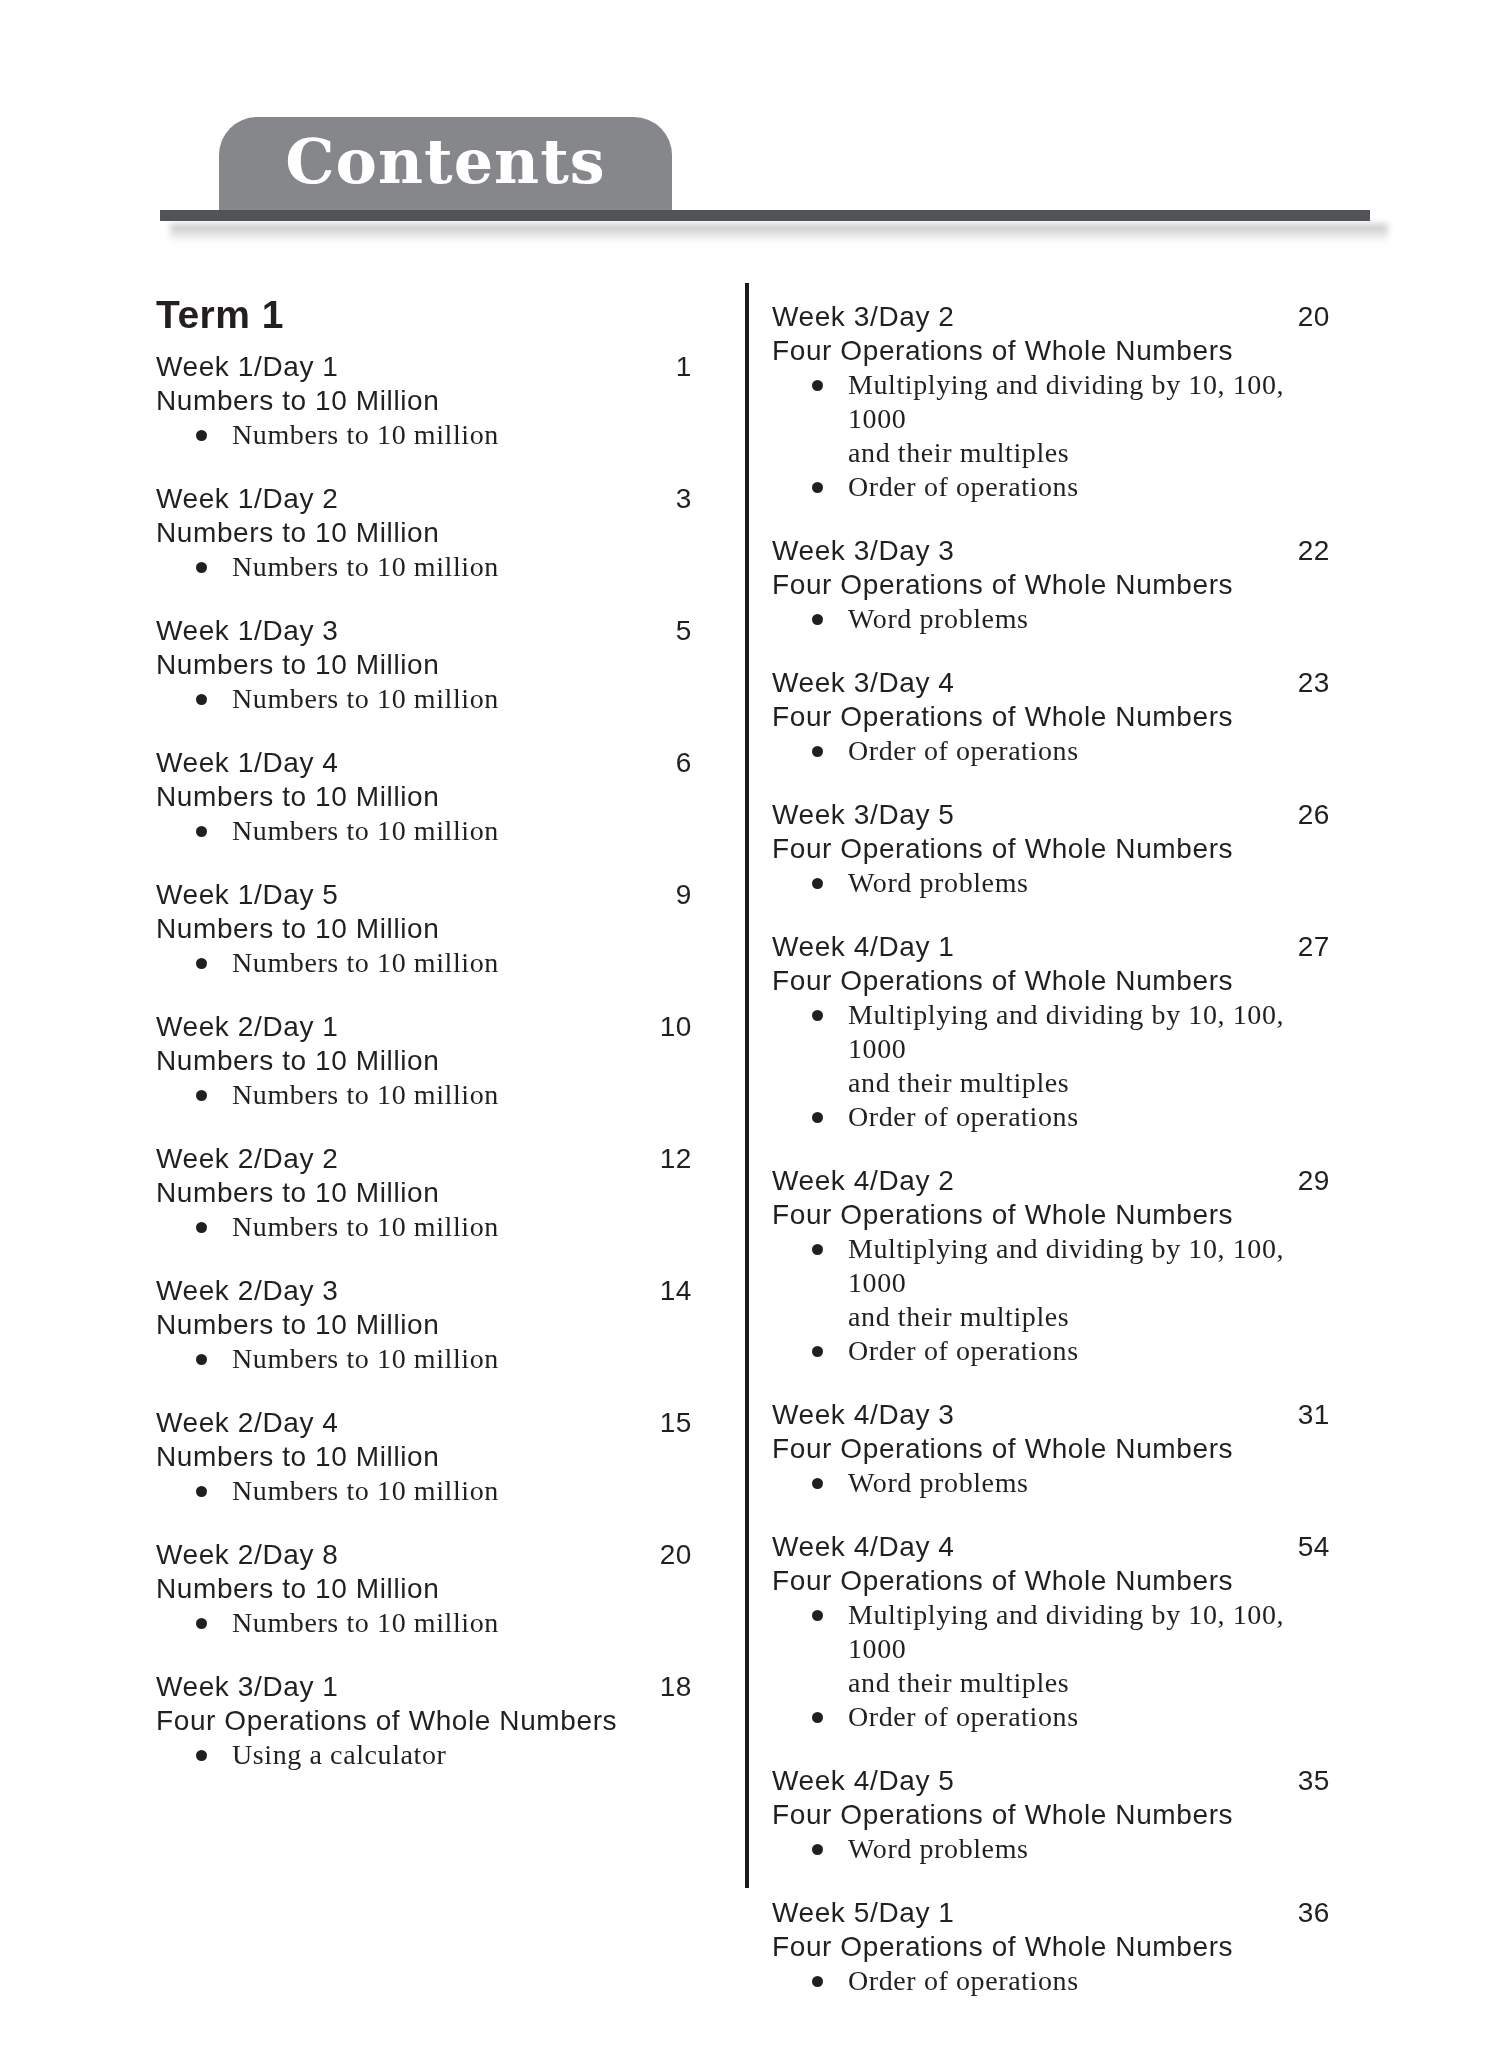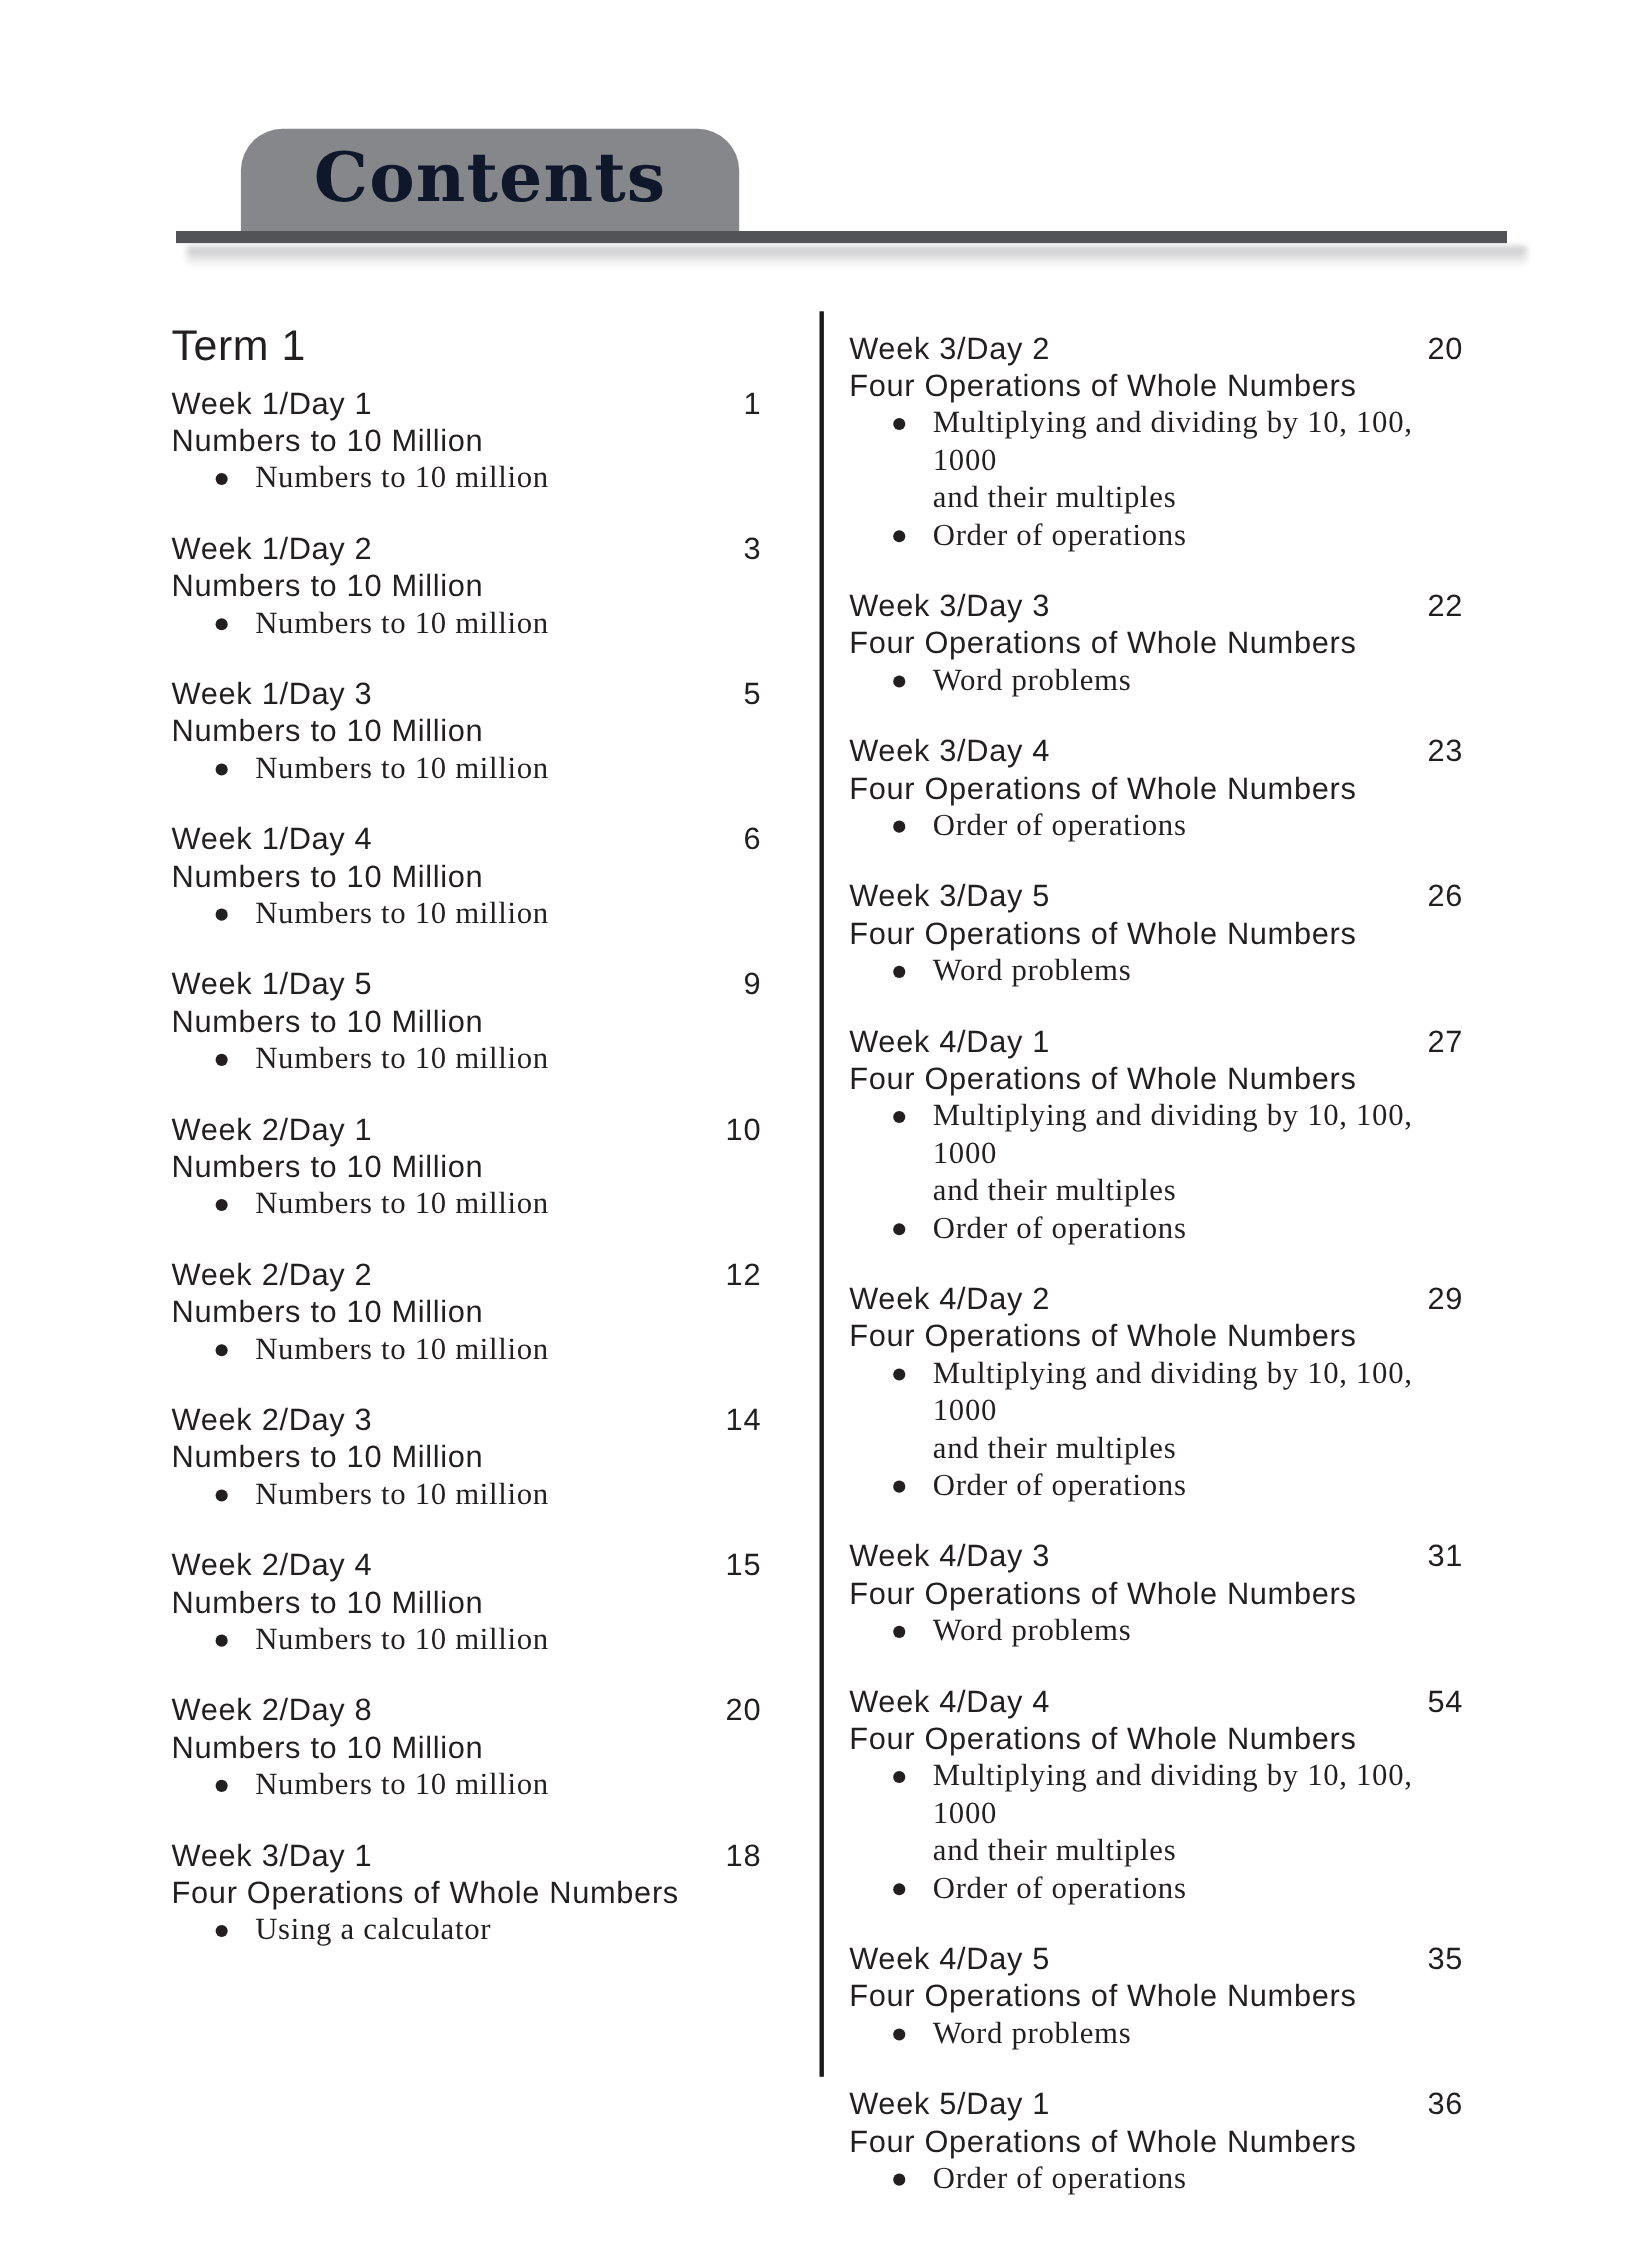--- a/index.html
+++ b/index.html
@@ -15,21 +15,21 @@
   .header-box{
     position:absolute;left:219px;top:117px;width:453px;height:93px;
     background:var(--boxgray,#85878a);
     border-radius:38px 38px 0 0;
     display:flex;align-items:center;justify-content:center;
   }
   .header-box .title{
     font-family:"DejaVu Serif", serif;
     font-weight:bold;
     font-size:62px;
-    color:#0f172a;
+    color:#ffffff;
     letter-spacing:1px;
     margin-top:-4px;
   }
   .header-bar{
     position:absolute;left:160px;top:210px;width:1210px;height:11px;
     background:var(--bargray,#525357);
   }
   .header-shadow{
     position:absolute;left:170px;top:224px;width:1218px;height:18px;
     background:linear-gradient(to bottom, rgba(100,100,106,0.40), rgba(100,100,106,0));
@@ -37,21 +37,21 @@
   }
   
   .divider{
     position:absolute;left:745px;top:283px;width:4px;height:1605px;
     background:var(--divider,#1a1a1a);
   }
   .col{position:absolute;font-size:28px;line-height:34px;letter-spacing:0.6px;}
   #col-left{left:156px;top:292px;width:536px;}
   #col-right{left:772px;top:300px;width:558px;}
   .term-heading{
-    font-size:39px;line-height:46px;font-weight:normal;
+    font-size:39px;line-height:46px;font-weight:bold;
     margin:0 0 12px 0;letter-spacing:0.5px;
   }
   .entry{margin-bottom:30px;}
   .trow{display:flex;align-items:center;}
   .trow .t{white-space:nowrap;}
   .trow .dots{
     flex:1;
     margin:0 4px 0 8px;
     background-image:radial-gradient(circle at 5px 5px, var(--text,#231f20) 2px, rgba(0,0,0,0) 2.7px);
     background-size:10px 10px;

